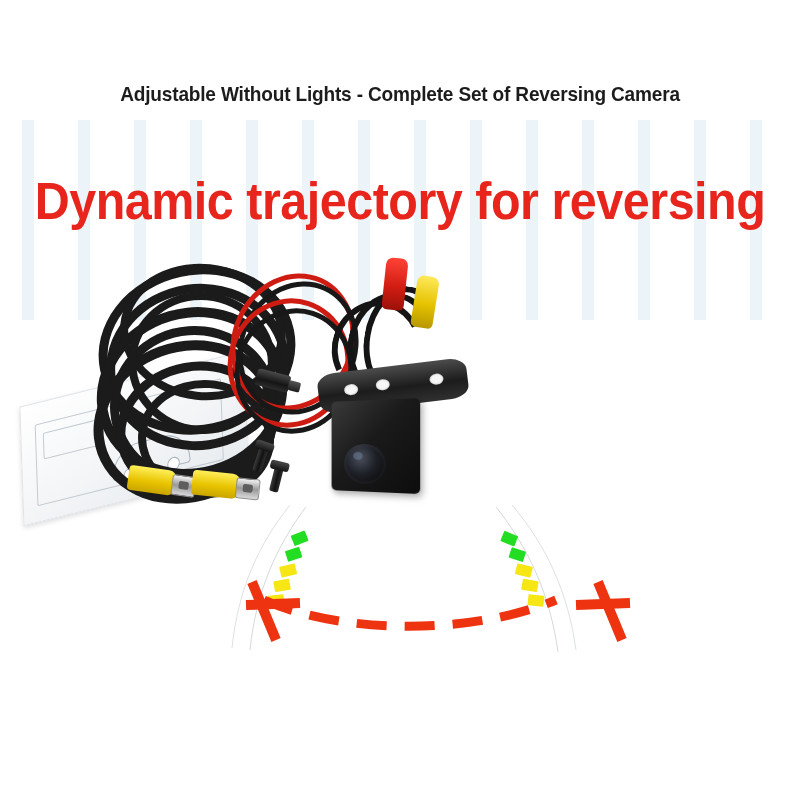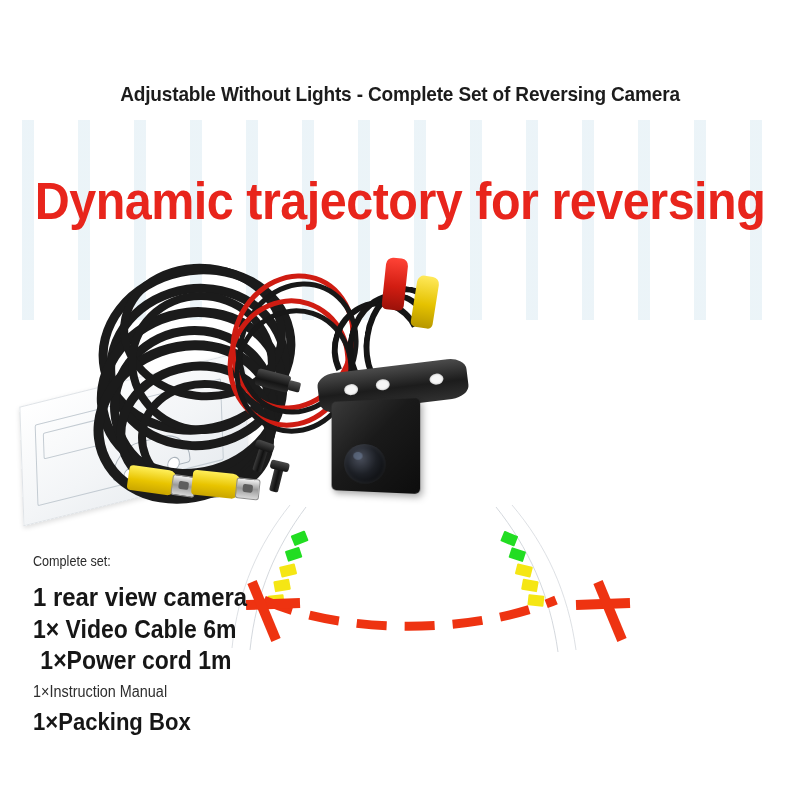--- a/index.html
+++ b/index.html
@@ -397,22 +397,14 @@
       <path d="M 246 605 L 300 603" stroke="#ee3311" stroke-width="10" stroke-linecap="butt"></path>
       <path d="M 252 582 L 276 640" stroke="#ee3311" stroke-width="10" stroke-linecap="butt"></path>
     </g>
 
     <g>
       <path d="M 576 605 L 630 603" stroke="#ee3311" stroke-width="10" stroke-linecap="butt"></path>
       <path d="M 598 582 L 622 640" stroke="#ee3311" stroke-width="10" stroke-linecap="butt"></path>
     </g>
   </svg>
 
-  <div class="spec-list">
-    <div class="spec-title">Complete set:</div>
-    <div class="spec-item spec-s0">1 rear view camera</div>
-    <div class="spec-item spec-s1">1× Video Cable 6m</div>
-    <div class="spec-item spec-s2">1×Power cord 1m</div>
-    <div class="spec-item spec-s3">1×Instruction Manual</div>
-    <div class="spec-item spec-s4">1×Packing Box</div>
-  </div>
 
 </div>
 
 </body></html>

